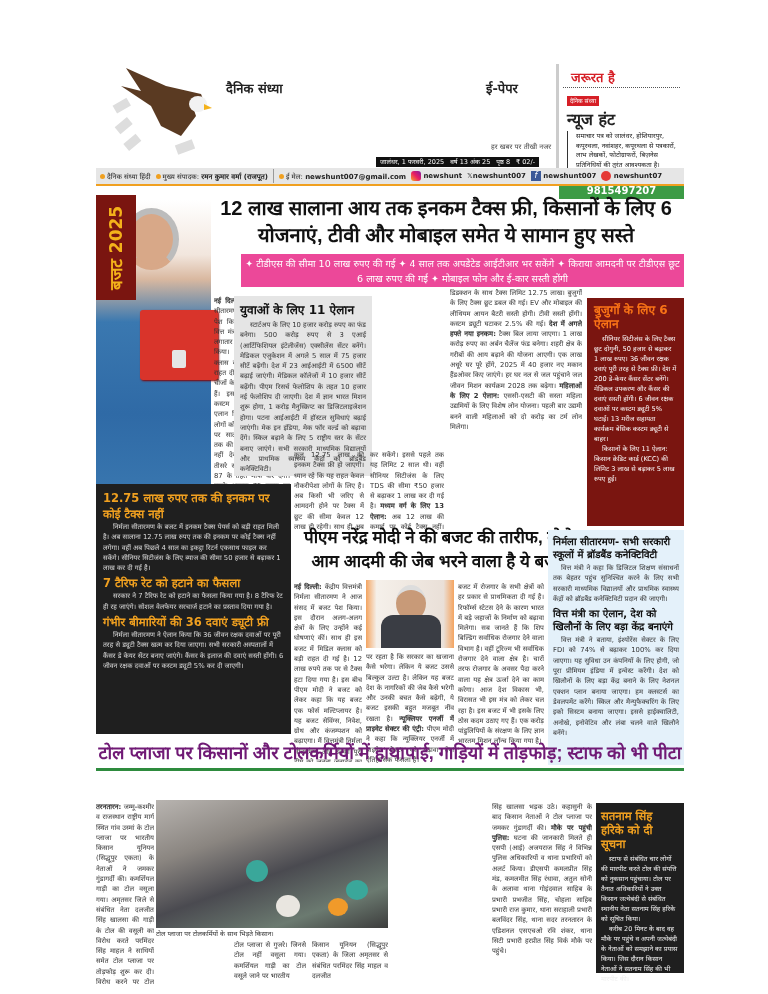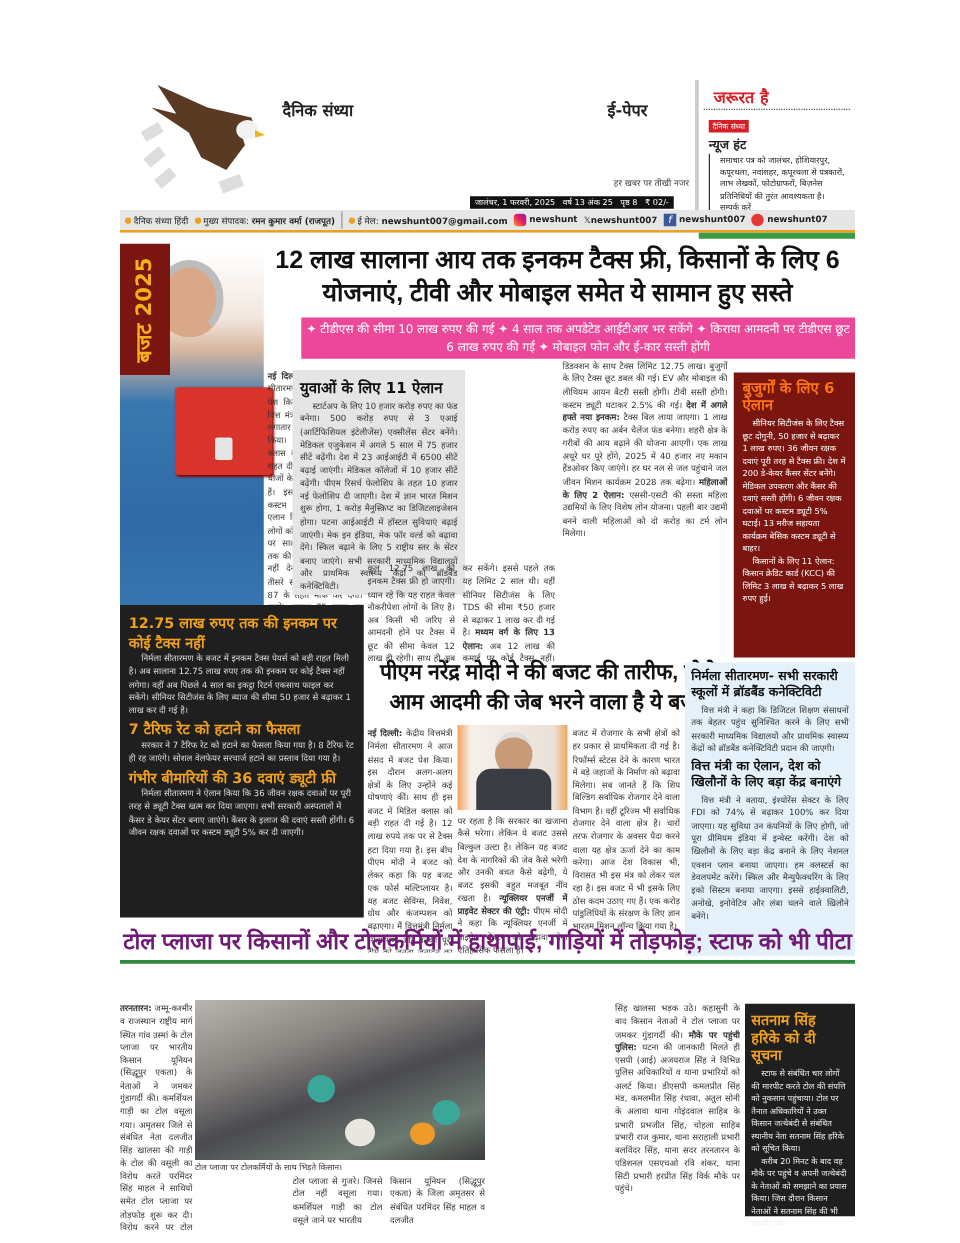--- a/index.html
+++ b/index.html
@@ -10,21 +10,21 @@
 .eagle{position:absolute;left:10px;top:6px;width:120px;height:95px}
 .logo-small{position:absolute;left:130px;top:19px;font-size:13px;font-weight:bold;color:#222}
 .epaper{position:absolute;left:390px;top:19px;font-size:13px;font-weight:bold;color:#222}
 .logo-big{position:absolute;left:128px;top:30px;height:78px;font-family:"Liberation Sans",sans-serif;font-weight:900;font-size:68px;line-height:78px;letter-spacing:-2px}
 .logo-big .a{color:#1d1d1d}.logo-big .b{color:#e3202a}
 .tagline{position:absolute;left:395px;top:82px;font-size:7px;color:#444}
 .dateline{position:absolute;left:280px;top:97px;height:10px;background:#111;color:#fff;font-size:6.5px;line-height:10px;padding:0 4px;display:flex;gap:6px}
 .ad{position:absolute;left:460px;top:4px;width:128px;height:108px;border-left:3px solid #ccc}
 .ad .h{color:#d61f26;font-weight:bold;font-size:13px;padding:4px 8px 1px;border-bottom:1px dotted #555;margin:0 4px}
 .ad .tag{display:inline-block;background:#d61f26;color:#fff;font-size:6px;padding:1px 3px;margin:3px 0 0 8px}
-.ad .nm{font-size:10px;font-weight:bold;padding:1px 8px}
+.ad .nm{font-size:16px;font-weight:bold;padding:1px 8px}
 .ad .tx{font-size:6.5px;line-height:9.5px;padding:1px 8px;border-left:1px solid #333;margin-left:8px}
 .ad .ph{background:#3c9b45;color:#fff;font-weight:bold;font-size:10px;text-align:center;height:16px;line-height:16px;margin:2px 0 0 0}
 .infobar{position:absolute;left:0;top:108px;width:588px;height:18px;background:#e6e6e6;border-bottom:2px solid #f0a020;font-size:7px;display:flex;align-items:center;gap:5px;padding:0 4px;white-space:nowrap}
 .dot{display:inline-block;width:5px;height:5px;border-radius:50%;background:#f0a020;margin-right:2px}
 .sep{border-left:1px solid #999;height:14px}
 .b{font-weight:bold}
 .ig{display:inline-block;width:10px;height:10px;border-radius:3px;background:linear-gradient(45deg,#f9a825,#e91e63,#7b1fa2);vertical-align:middle}
 .fb{display:inline-block;width:10px;height:10px;background:#3b5998;color:#fff;font-size:8px;line-height:10px;text-align:center;vertical-align:middle}
 .yt{display:inline-block;width:10px;height:10px;border-radius:50%;background:#e53935;vertical-align:middle}
 

